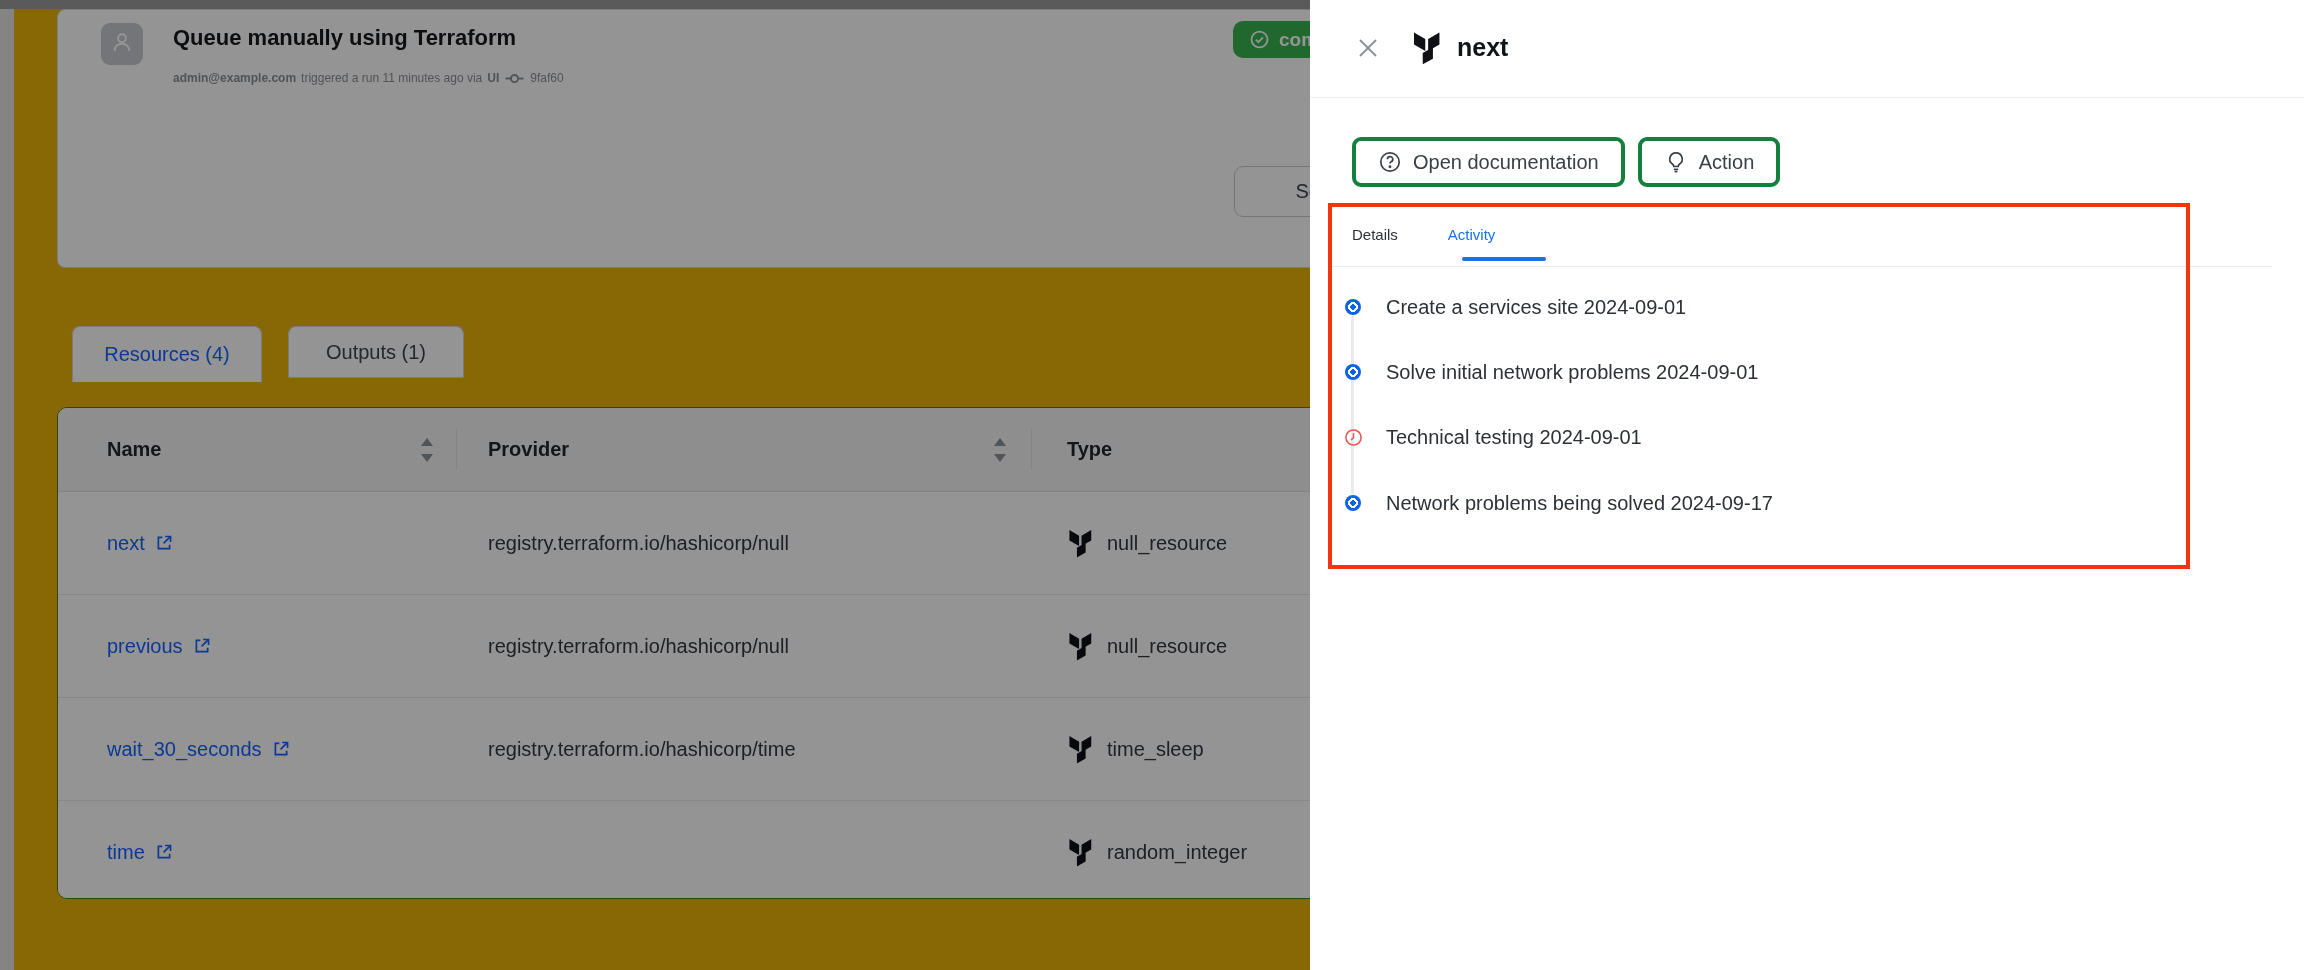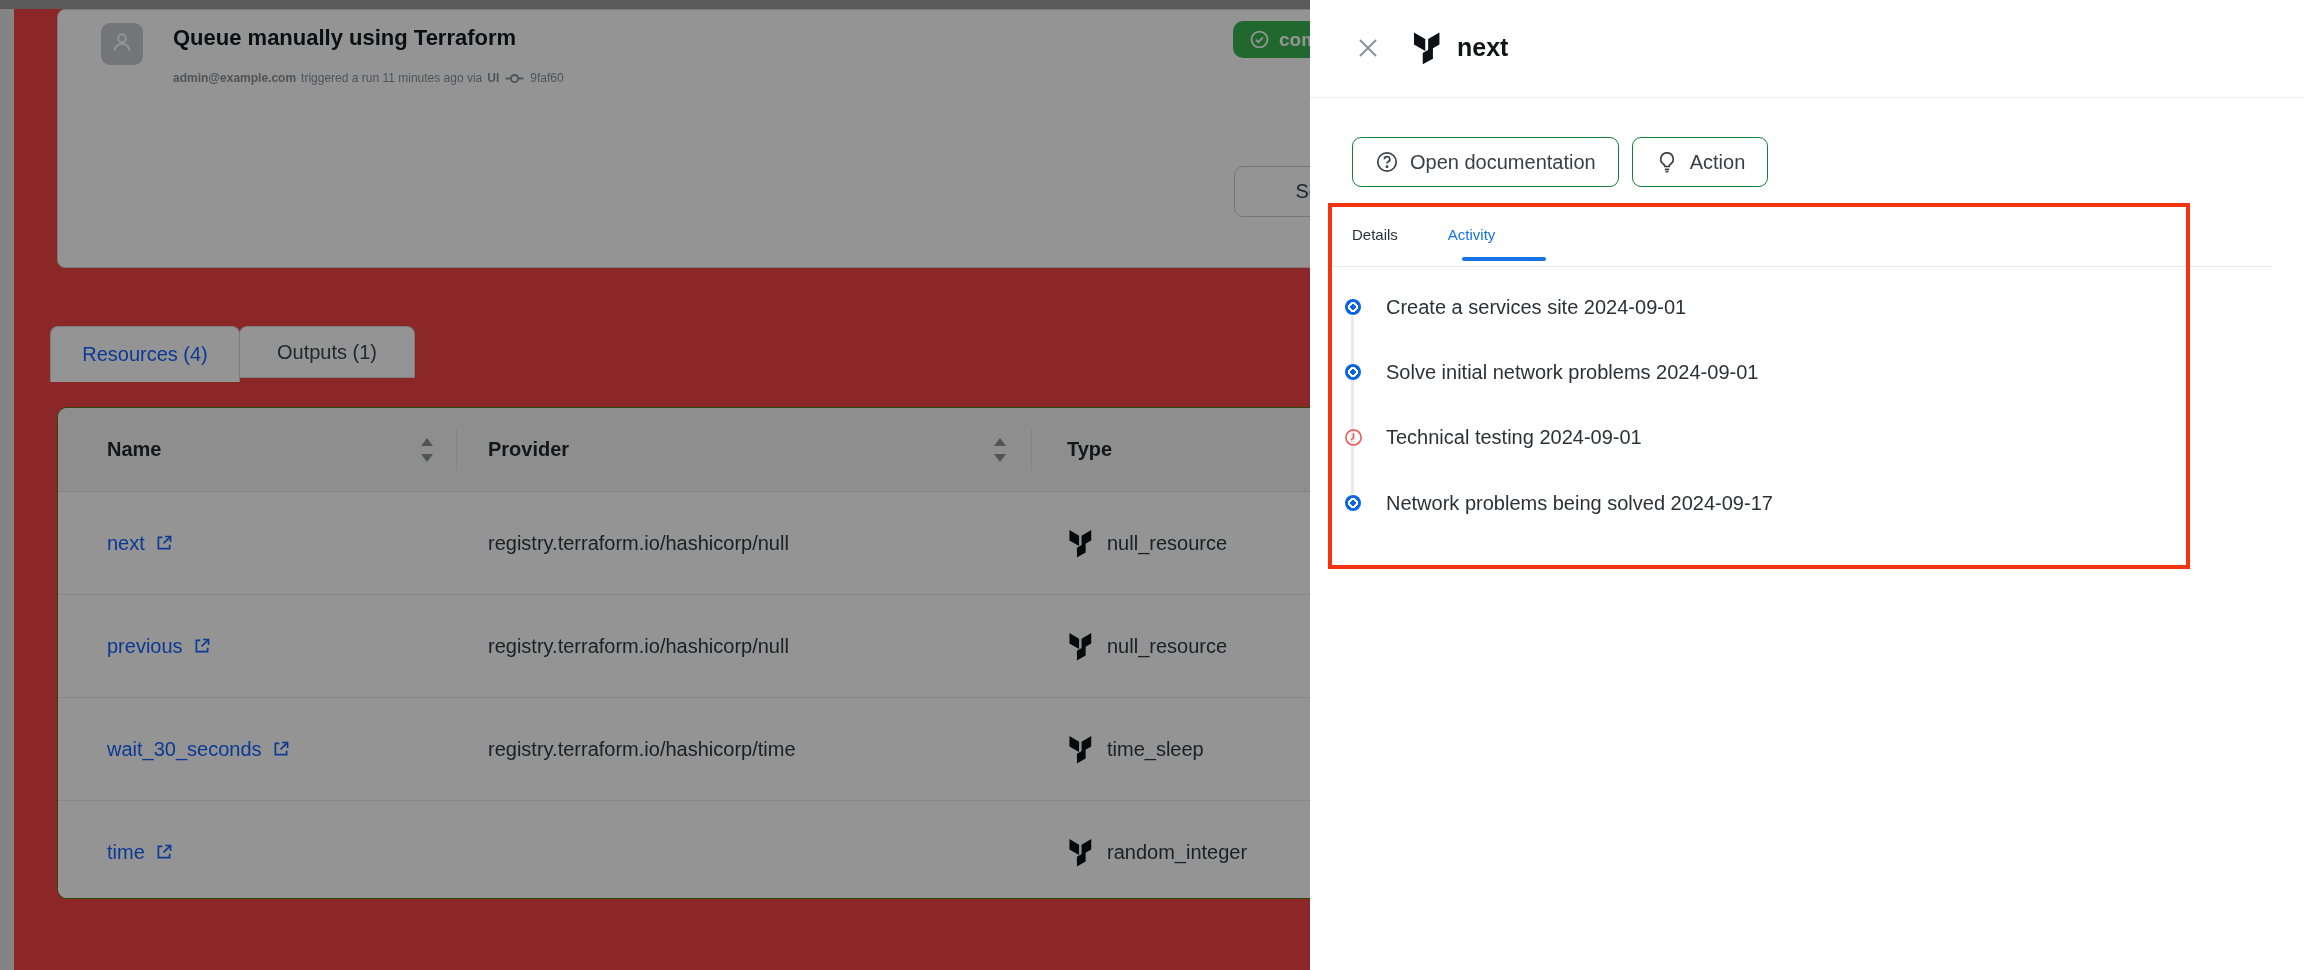--- a/index.html
+++ b/index.html
@@ -1,38 +1,38 @@
 <!DOCTYPE html>
 <html><head>
 <meta charset="utf-8">
 <style>
   html,body{margin:0;padding:0;}
   body{font-family:"Liberation Sans","DejaVu Sans",sans-serif;}
-  #root{position:relative;width:2304px;height:970px;background:#ef4444;overflow:hidden;}
+  #root{position:relative;width:2304px;height:970px;background:#eab308;overflow:hidden;}
   .abs{position:absolute;}
 
   
   #topstrip{left:0;top:0;width:2304px;height:9px;background:#9b9b9b;}
   #gutter{left:0;top:9px;width:14px;height:961px;background:#e3e4e6;}
 
   #run-card{left:57px;top:9px;width:2003px;height:259px;background:#fff;
     border:1px solid #d3d6db;border-radius:8px;box-sizing:border-box;}
   #avatar{left:43px;top:13px;width:42px;height:42px;border-radius:9px;background:#c6cacf;
     display:flex;align-items:center;justify-content:center;}
   #run-title{left:115px;top:15px;font-size:22px;font-weight:700;color:#16191d;line-height:26px;}
   #run-meta{left:115px;top:56px;font-size:12px;color:#8b9096;line-height:24px;white-space:nowrap;
     display:flex;align-items:center;}
   #run-meta .b{font-weight:700;}
   #run-meta .sp{margin:0 5px;}
   #status-badge{left:1175px;top:11px;height:37px;background:#38b44e;border-radius:10px;
     display:flex;align-items:center;padding:0 16px;color:#fff;font-size:19px;font-weight:600;gap:9px;white-space:nowrap;}
   #see-details{left:1176px;top:156px;width:220px;height:49px;background:#fff;border:1px solid #c9ccd2;
     border-radius:9px;display:flex;align-items:center;justify-content:center;font-size:20px;color:#3a3f46;}
 
-  #res-tabs{left:50px;top:326px;display:flex;}
+  #res-tabs{left:72px;top:326px;display:flex;gap:27px;}
   .rtab{height:52px;box-sizing:border-box;border:1px solid #d3d6db;display:flex;align-items:center;
     justify-content:center;font-size:20px;background:#fff;}
   .rtab.t0{width:190px;border-radius:8px 8px 0 0;color:#1563ff;border-bottom-color:#fff;height:56px;}
   .rtab.t1{width:176px;border-radius:8px 8px 0 0;color:#40454d;margin-left:-1px;}
 
   #res-table{left:57px;top:407px;width:2003px;height:492px;background:#fff;border:1px solid #4d7c0f;
     border-radius:10px;box-sizing:border-box;overflow:hidden;}
   #thead{position:relative;height:83px;background:#f4f5f7;border-bottom:1px solid #dcdfe3;}
   .th{position:absolute;top:0;height:83px;display:flex;align-items:center;
     font-size:20px;font-weight:700;color:#24282e;}
@@ -53,21 +53,21 @@
   #overlay{left:0;top:0;width:2304px;height:970px;background:rgba(0,0,0,0.42);z-index:5;}
 
   
   #drawer{left:1310px;top:0;width:994px;height:970px;background:#fff;z-index:10;}
   #drawer-header{position:absolute;left:44px;top:30px;display:flex;align-items:center;gap:0;}
   #close-btn{width:28px;height:28px;display:flex;align-items:center;justify-content:center;cursor:pointer;}
   #drawer-logo{margin-left:30px;}
   #drawer-title{margin-left:14px;font-size:25px;font-weight:700;color:#121518;}
   #drawer-hdiv{position:absolute;left:0;top:97px;width:994px;height:1px;background:#eceef1;}
   #drawer-actions{position:absolute;left:42px;top:137px;display:flex;gap:13px;}
-  .dbtn{height:50px;box-sizing:border-box;border:1px solid #15803d;border-radius:9px;background:#fff;
+  .dbtn{height:50px;box-sizing:border-box;border:4px solid #15803d;border-radius:9px;background:#fff;
     display:flex;align-items:center;justify-content:center;gap:11px;font-size:20px;color:#3a4047;
     padding:0 22px;cursor:pointer;white-space:nowrap;}
   #drawer-tabs{position:absolute;left:42px;top:226px;display:flex;gap:50px;}
   .dtab{font-size:15px;color:#2c3138;cursor:pointer;padding-bottom:16px;}
   .dtab.active{color:#1673e6;}
   #dtab-underline{position:absolute;left:152px;top:257px;width:84px;height:4px;border-radius:2px;background:#1673e6;}
   #dtab-divider{position:absolute;left:22px;top:266px;width:940px;height:1px;background:#e8eaed;}
 
   #timeline-connector{position:absolute;left:41px;top:316px;width:3px;height:178px;background:#e8e9eb;}
   .titem{position:absolute;left:0;height:24px;display:flex;align-items:center;}

